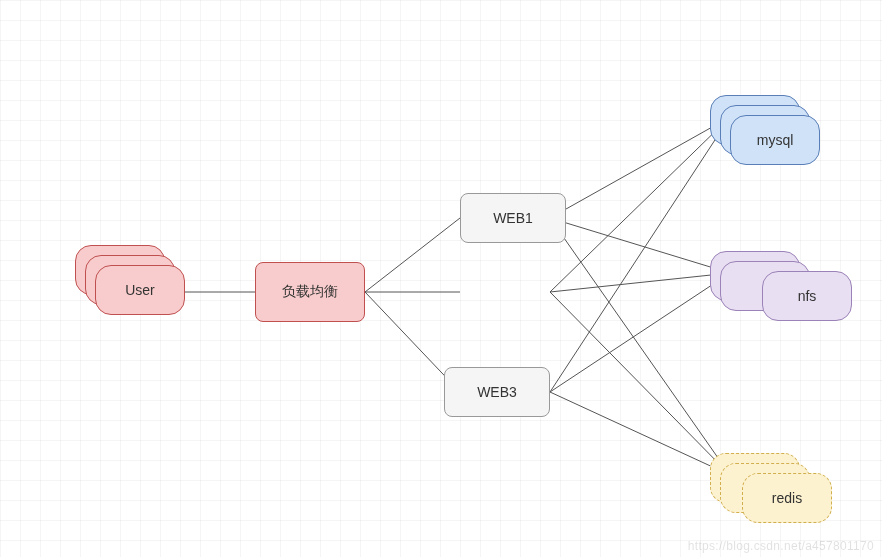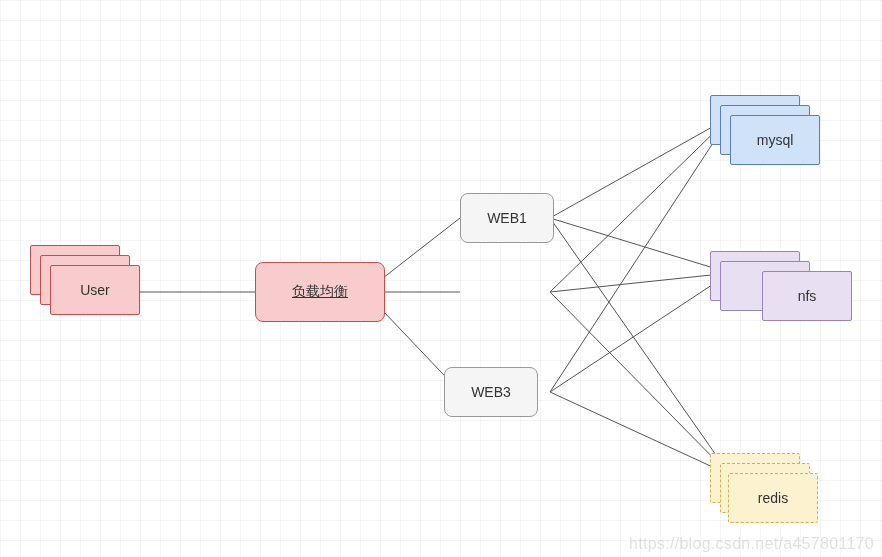--- a/index.html
+++ b/index.html
@@ -37,71 +37,71 @@
   .node {
     position: absolute;
     box-sizing: border-box;
     border-radius: 8px;
     display: flex;
     align-items: center;
     justify-content: center;
     text-align: center;
   }
   .node.web {
-    width: 94px;
+    width: 106px;
     height: 50px;
     background: #f5f5f5;
     border: 1px solid #999;
   }
   .node.lb {
-    width: 130px;
+    width: 110px;
     height: 60px;
     background: #f8cccc;
     border: 1px solid #c05050;
-    text-decoration: underline;
   }
 
   
   .stack {
     position: absolute;
   }
   .stack .card {
     position: absolute;
     box-sizing: border-box;
-    border-radius: 2px;
+    border-radius: 16px;
     width: 90px;
     height: 50px;
   }
   .stack .card.front {
     display: flex;
     align-items: center;
     justify-content: center;
   }
   .stack.red .card {
     background: #f8cccc;
     border: 1px solid #c05050;
+    margin-left: 45px;
   }
   .stack.blue .card {
     background: #cfe2f8;
     border: 1px solid #5a7fb8;
   }
   .stack.purple .card {
     background: #e8dff2;
     border: 1px solid #9b82b8;
   }
   .stack.yellow .card {
     background: #fdf2cf;
     border: 1.5px dashed #d1af4f;
   }
 
   .watermark {
     position: absolute;
     right: 8px;
     bottom: 4px;
-    font-size: 16px;
+    font-size: 12px;
     color: rgba(0,0,0,0.12);
     letter-spacing: 0.3px;
     pointer-events: none;
   }
 </style>
 </head>
 <body>
 
 <div class="canvas">
 
@@ -157,19 +157,19 @@
     <div class="card" style="left:0; top:0;"></div>
     <div class="card" style="left:10px; top:10px;"></div>
     <div class="card front" style="left:20px; top:20px;margin-left:32px;">
       <span>nfs</span>
     </div>
   </div>
 
   <div class="stack yellow" style="left:710px; top:453px;">
     <div class="card" style="left:0; top:0;"></div>
     <div class="card" style="left:10px; top:10px;"></div>
-    <div class="card front" style="left:18px; top:20px;">
+    <div class="card front" style="left:32px; top:20px;">
       <span>redis</span>
     </div>
   </div>
 
   <div class="watermark">https://blog.csdn.net/a457801170</div>
 </div>
 
 </body></html>

